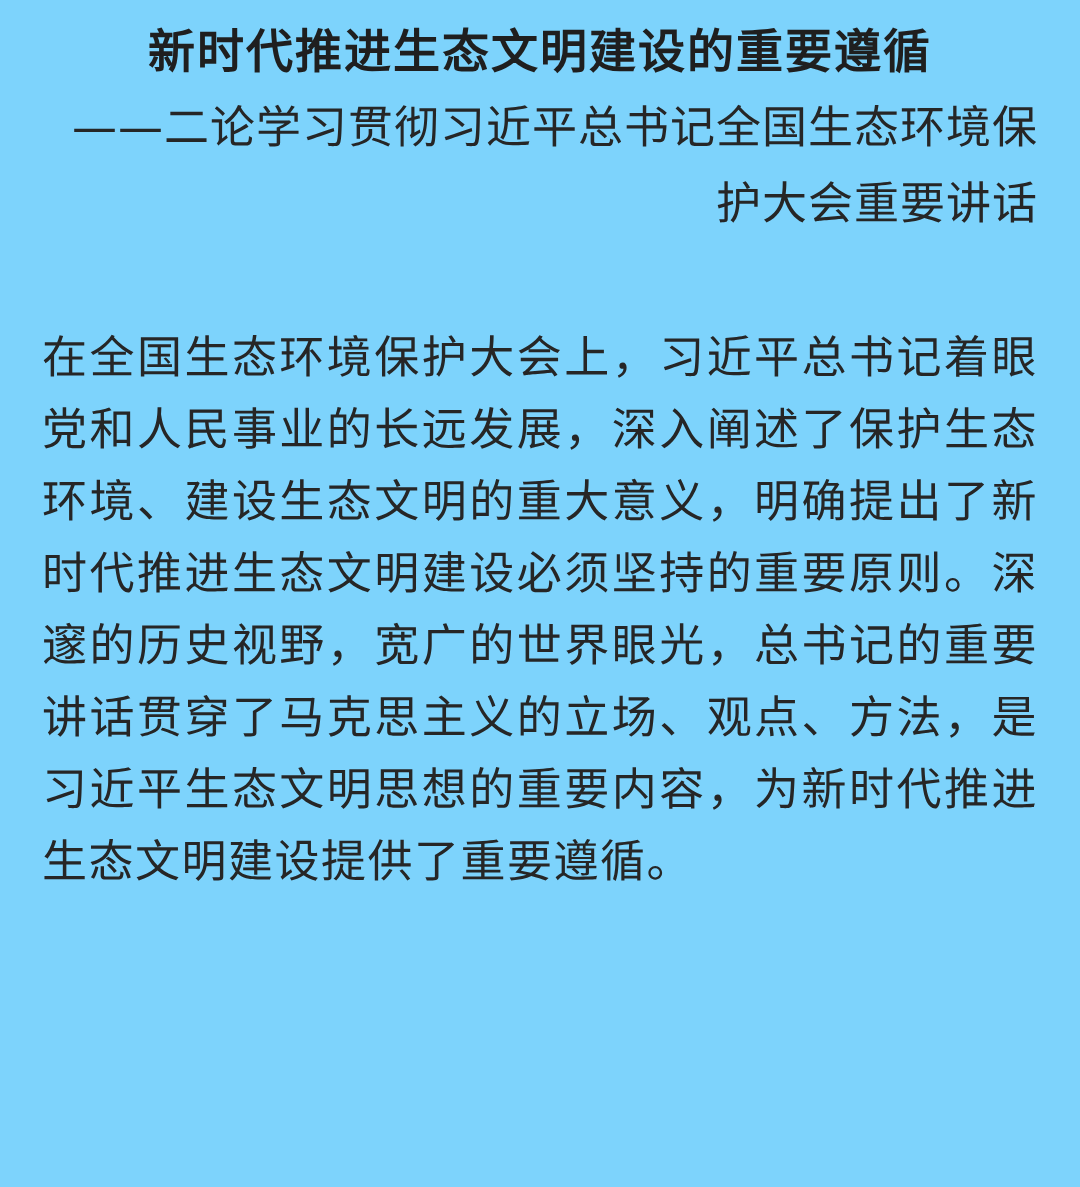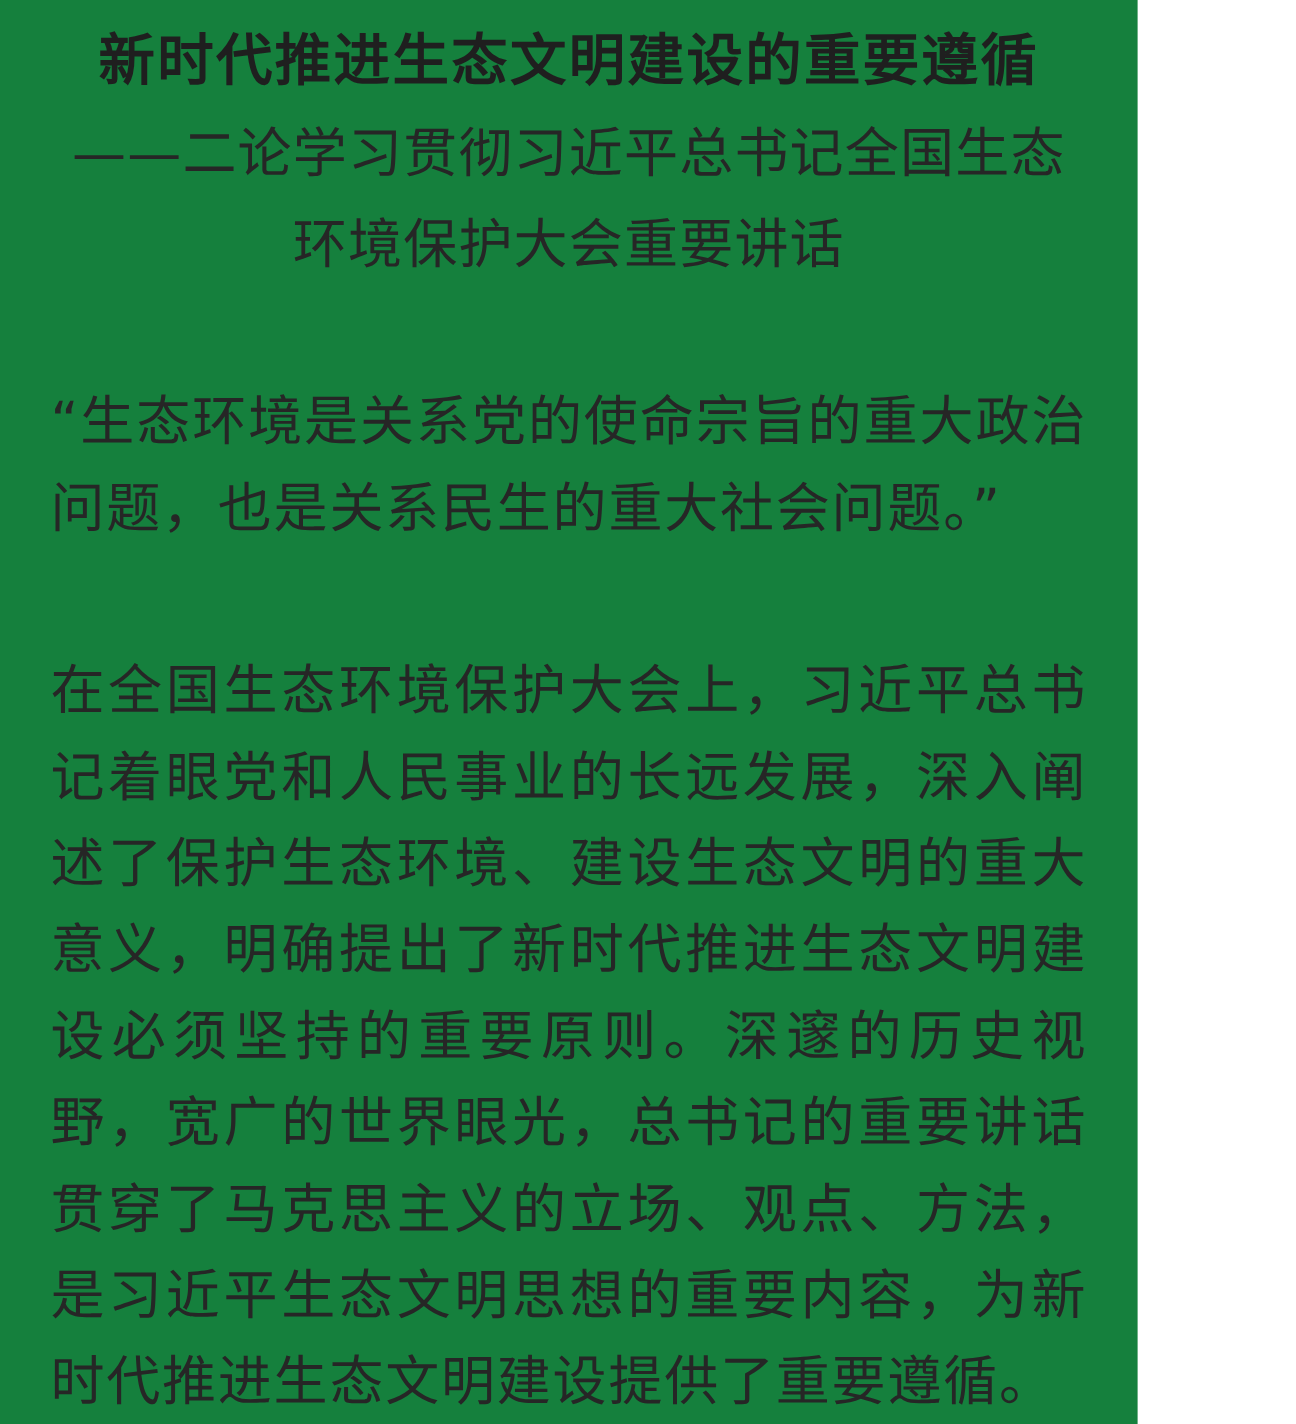--- a/index.html
+++ b/index.html
@@ -2,23 +2,23 @@
 <html lang="zh-CN"><head>
 <meta charset="utf-8">
 <style>
   html, body {
     margin: 0;
     padding: 0;
     background: #ffffff;
   }
   .page {
     position: relative;
-    width: 948px;
+    width: 1080px;
     height: 1187px;
-    background: #15803d;
+    background: #7dd3fc;
     box-sizing: border-box;
     padding: 14px 42px 0 42px;
     overflow: hidden;
     color: #262626;
     font-family: "DejaVu Sans", "Liberation Sans", sans-serif;
   }
   .heading-block {
     text-align: center;
   }
   .article-title {
@@ -29,20 +29,21 @@
     letter-spacing: 2px;
     color: #1f1f1f;
   }
   .article-subtitle {
     margin: 0;
     font-size: 45px;
     font-weight: 400;
     line-height: 76px;
     letter-spacing: 1px;
     color: #262626;
+    text-align: right;
   }
   .para {
     margin: 0;
     font-size: 45px;
     font-weight: 400;
     line-height: 72px;
     letter-spacing: 1.5px;
     text-align: justify;
     word-break: break-all;
     color: #262626;
@@ -57,16 +58,15 @@
 </style>
 </head>
 <body>
 
 <div class="page">
   <header class="heading-block">
     <h1 class="article-title">新时代推进生态文明建设的重要遵循</h1>
     <h2 class="article-subtitle">——二论学习贯彻习近平总书记全国生态环境保护大会重要讲话</h2>
   </header>
 
-  <p class="para quote-para">“生态环境是关系党的使命宗旨的重大政治问题，也是关系民生的重大社会问题。”</p>
 
   <p class="para body-para">在全国生态环境保护大会上，习近平总书记着眼党和人民事业的长远发展，深入阐述了保护生态环境、建设生态文明的重大意义，明确提出了新时代推进生态文明建设必须坚持的重要原则。深邃的历史视野，宽广的世界眼光，总书记的重要讲话贯穿了马克思主义的立场、观点、方法，是习近平生态文明思想的重要内容，为新时代推进生态文明建设提供了重要遵循。</p>
 </div>
 
 </body></html>

